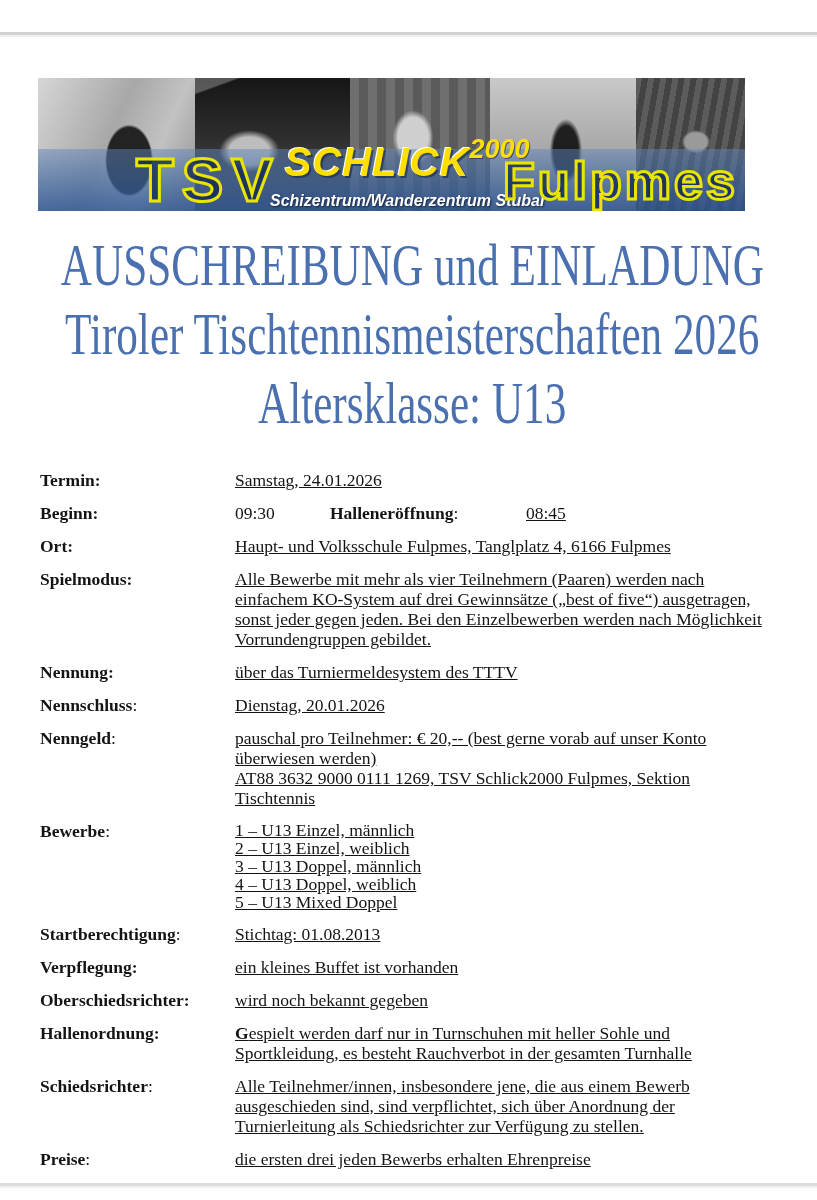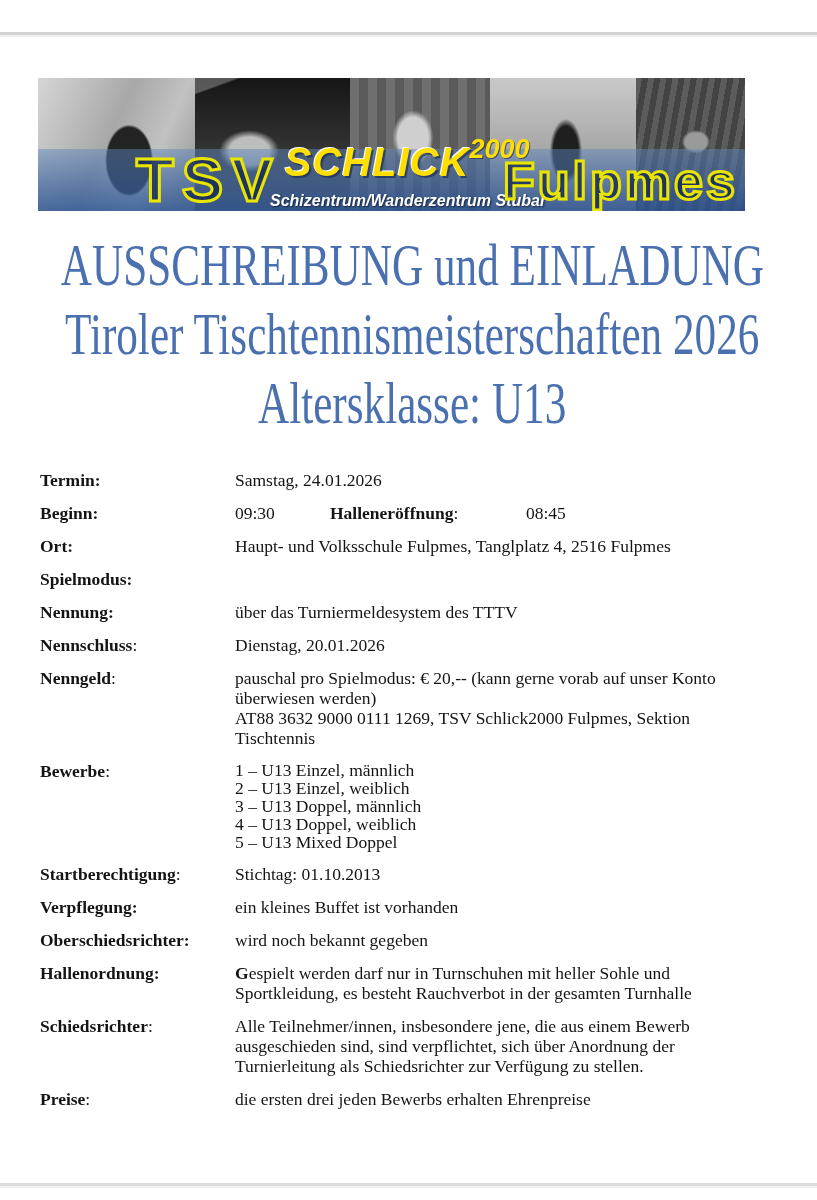--- a/index.html
+++ b/index.html
@@ -53,21 +53,21 @@
   .title{position:absolute;top:231px;left:0;width:817px;color:#4a70b0;}
   .t-line{display:flex;justify-content:center;height:69px;align-items:center;padding-left:8px;}
   .squeeze{display:inline-block;transform:scaleX(.72);transform-origin:50% 50%;
       font-size:60px;white-space:nowrap;letter-spacing:0px;}
 
   
   .content{position:absolute;top:470px;left:40px;width:737px;font-size:17.5px;line-height:20px;}
   .row{display:flex;margin-bottom:13px;}
   .lbl{width:195px;flex:none;font-weight:bold;}
   .colon{font-weight:normal;}
-  .val{flex:1;max-width:537px;}
+  .val{flex:1;max-width:537px;text-decoration:underline;}
   .v1{display:inline-block;width:95px;}
   .l2{display:inline-block;width:196px;font-weight:bold;}
   .list div{line-height:18px;}
   .lead-bold{font-weight:bold;}
 </style>
 </head>
 <body>
 
 <div class="top-rule"></div>
 
@@ -111,59 +111,60 @@
 
   <div class="row">
     <div class="lbl"><span>Beginn:</span></div>
     <div class="val">
       <span class="v1">09:30</span><span class="l2"><span>Halleneröffnung</span><span class="colon">:</span></span><span>08:45</span>
     </div>
   </div>
 
   <div class="row">
     <div class="lbl"><span>Ort:</span></div>
-    <div class="val">Haupt- und Volksschule Fulpmes, Tanglplatz 4, 2516 Fulpmes</div>
+    <div class="val">Haupt- und Volksschule Fulpmes, Tanglplatz 4, 6166 Fulpmes</div>
   </div>
 
   <div class="row">
     <div class="lbl"><span>Spielmodus:</span></div>
+    <div class="val">Alle Bewerbe mit mehr als vier Teilnehmern (Paaren) werden nach einfachem KO-System auf drei Gewinnsätze („best of five“) ausgetragen, sonst jeder gegen jeden. Bei den Einzelbewerben werden nach Möglichkeit Vorrundengruppen gebildet.</div>
   </div>
 
   <div class="row">
     <div class="lbl"><span>Nennung:</span></div>
     <div class="val">über das Turniermeldesystem des TTTV</div>
   </div>
 
   <div class="row">
     <div class="lbl"><span>Nennschluss</span><span class="colon">:</span></div>
     <div class="val">Dienstag, 20.01.2026</div>
   </div>
 
   <div class="row">
     <div class="lbl"><span>Nenngeld</span><span class="colon">:</span></div>
     <div class="val">
-      <div>pauschal pro Spielmodus: € 20,-- (kann gerne vorab auf unser Konto überwiesen werden)</div>
+      <div>pauschal pro Teilnehmer: € 20,-- (best gerne vorab auf unser Konto überwiesen werden)</div>
       <div>AT88 3632 9000 0111 1269, TSV Schlick2000 Fulpmes, Sektion Tischtennis</div>
     </div>
   </div>
 
   <div class="row">
     <div class="lbl"><span>Bewerbe</span><span class="colon">:</span></div>
     <div class="val list">
       <div>1 – U13 Einzel, männlich</div>
       <div>2 – U13 Einzel, weiblich</div>
       <div>3 – U13 Doppel, männlich</div>
       <div>4 – U13 Doppel, weiblich</div>
       <div>5 – U13 Mixed Doppel</div>
     </div>
   </div>
 
   <div class="row">
     <div class="lbl"><span>Startberechtigung</span><span class="colon">:</span></div>
-    <div class="val">Stichtag: 01.10.2013</div>
+    <div class="val">Stichtag: 01.08.2013</div>
   </div>
 
   <div class="row">
     <div class="lbl"><span>Verpflegung:</span></div>
     <div class="val">ein kleines Buffet ist vorhanden</div>
   </div>
 
   <div class="row">
     <div class="lbl"><span>Oberschiedsrichter:</span></div>
     <div class="val">wird noch bekannt gegeben</div>

